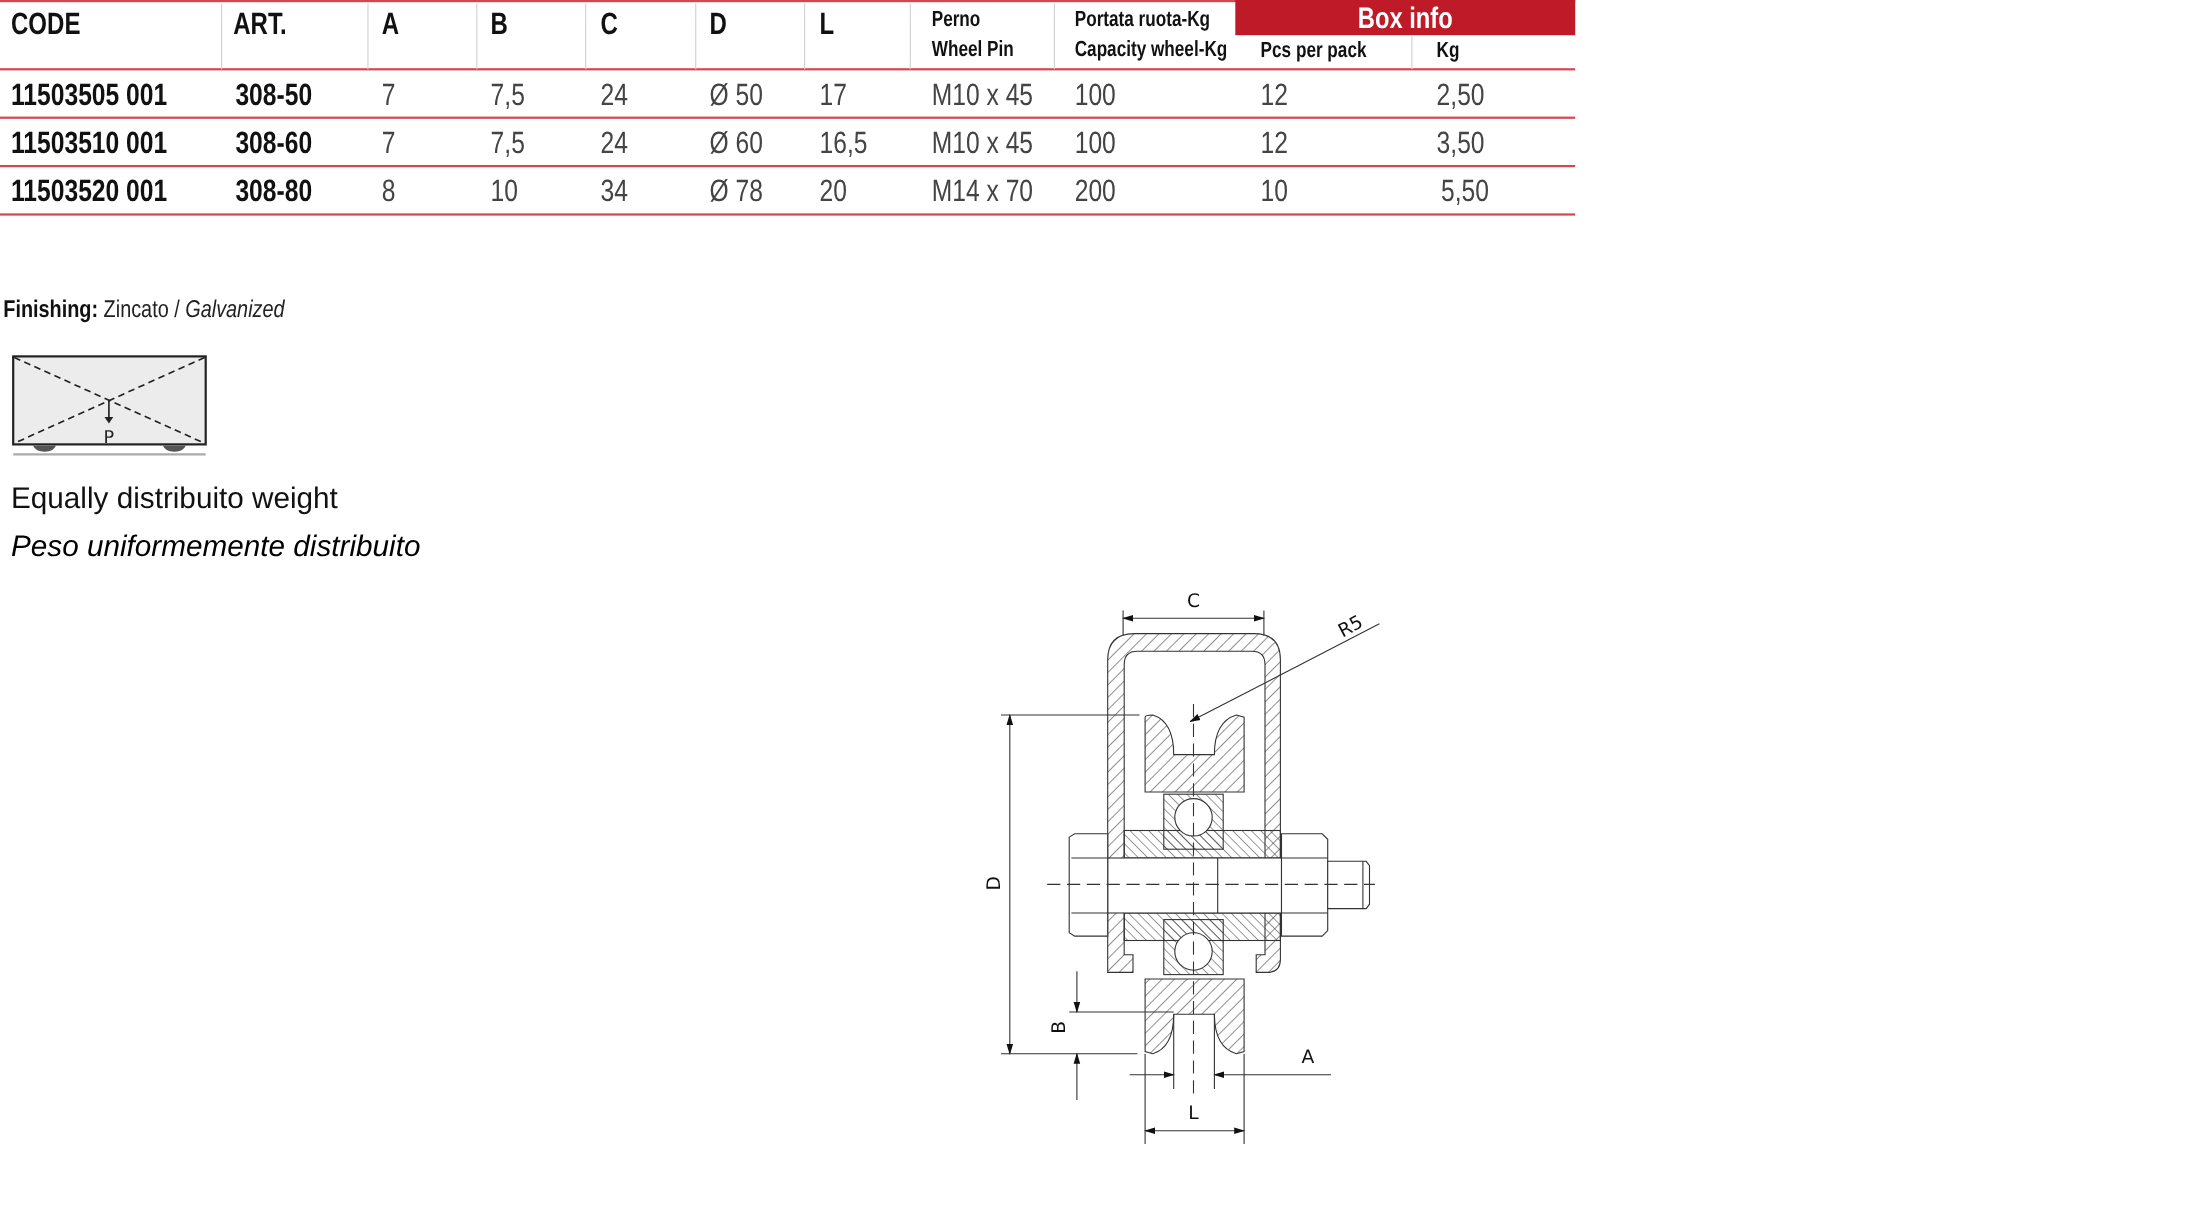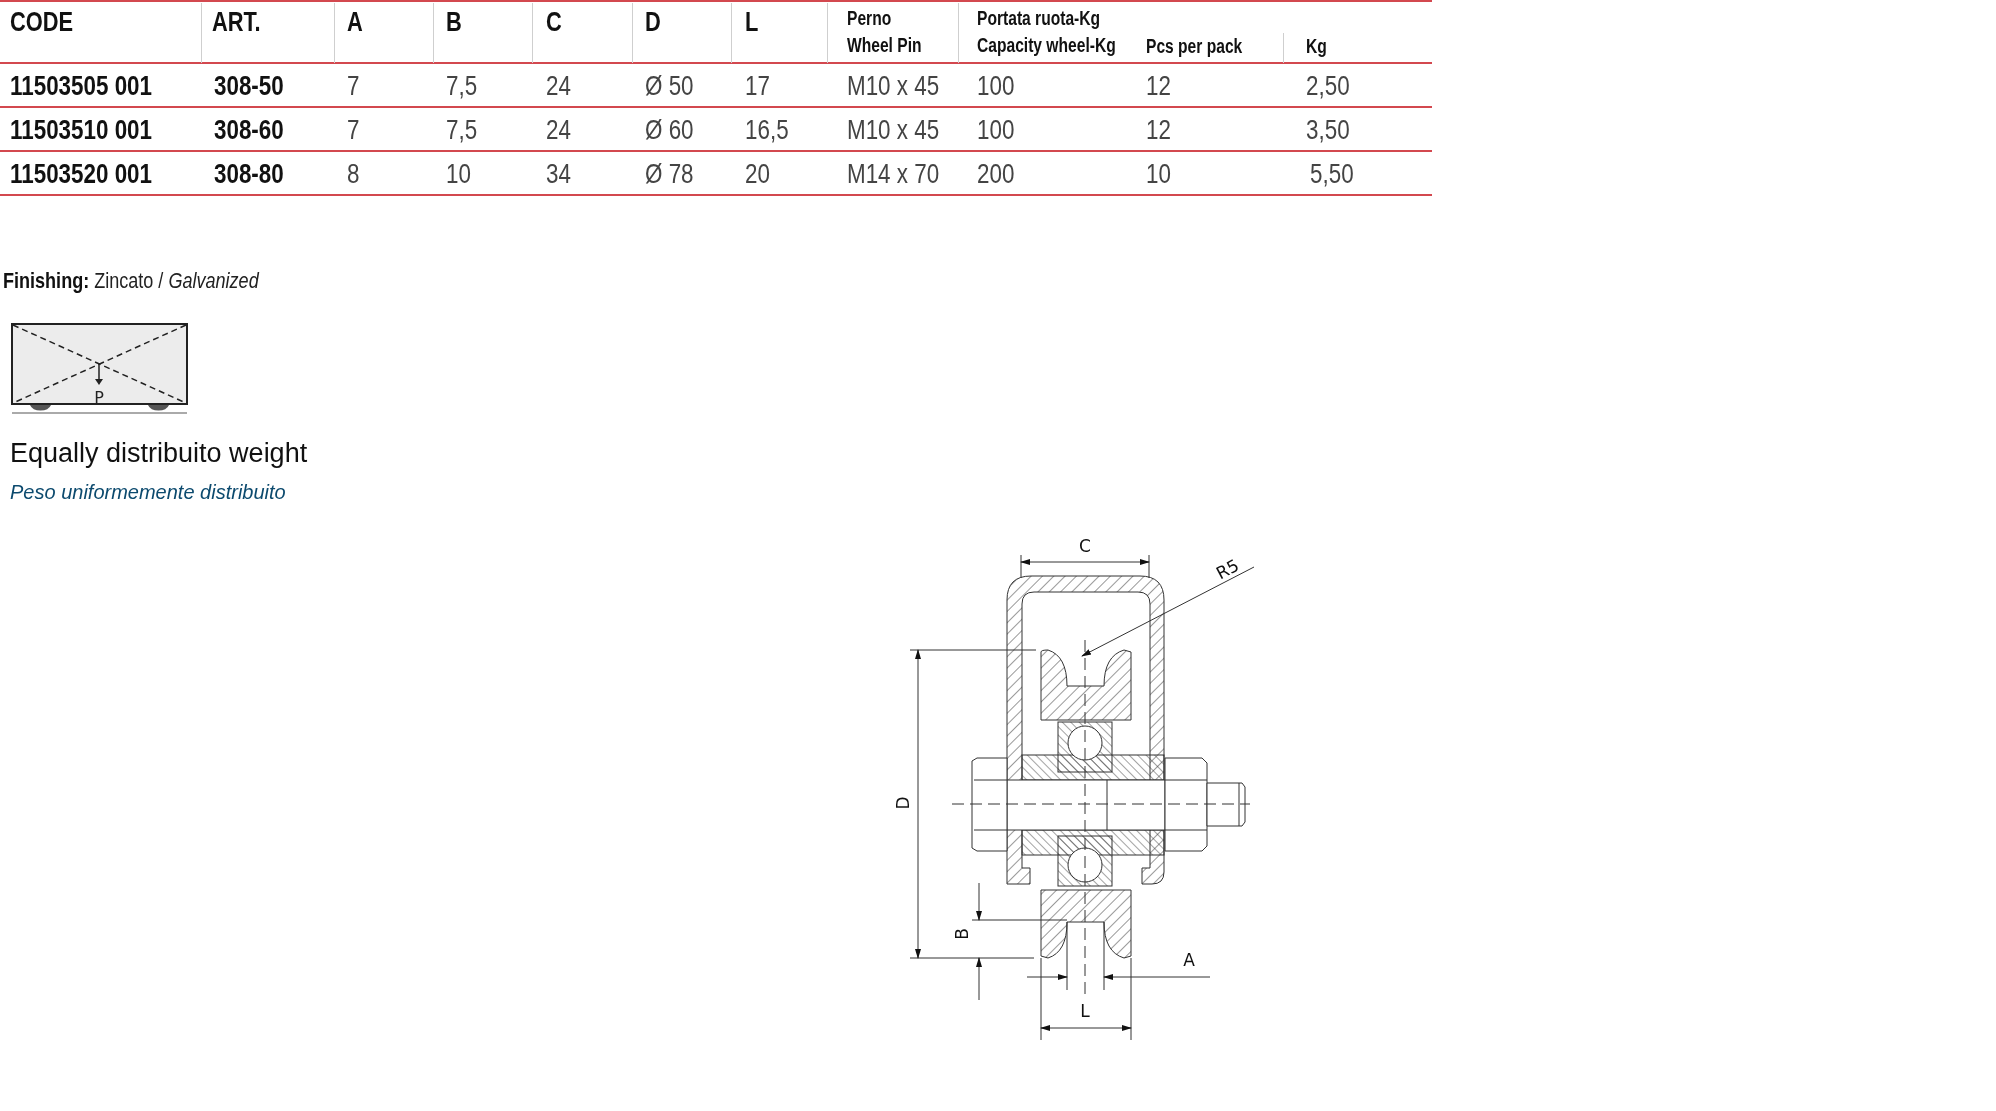--- a/index.html
+++ b/index.html
@@ -12,21 +12,21 @@
   .hsmall { font-size: 20px; line-height: 27px; }
   .box-band { position: absolute; left: 1123px; top: 0; width: 309px; height: 32px; background: #be1a27; }
   .box-title { position: absolute; left: 0; width: 100%; top: 1px; text-align: center; color: #fff; font-weight: bold; font-size: 27px; transform: scaleX(0.8); }
   .cell { position: absolute; font-size: 28px; white-space: nowrap; transform: scaleX(0.8); transform-origin: left top; }
   .cell.b { font-weight: bold; color: #111; }
   .cell.n { font-weight: normal; color: #444; }
   .finish { position: absolute; left: 3px; top: 268px; font-size: 22px; white-space: nowrap; transform: scaleX(0.82); transform-origin: left top; color: #222; }
   .finish .k { font-weight: bold; color: #111; }
   .finish .it { font-style: italic; }
   .wt1 { position: absolute; left: 10px; top: 438px; font-size: 27px; color: #111; white-space: nowrap; }
-  .wt2 { position: absolute; left: 10px; top: 481px; font-size: 20px; font-style: italic; color: #0c4a6e; white-space: nowrap; }
+  .wt2 { position: absolute; left: 10px; top: 481px; font-size: 27px; font-style: italic; color: #000000; white-space: nowrap; }
   svg text { font-family: "DejaVu Sans", sans-serif; }
 </style>
 </head>
 <body>
 
 <div class="tbl">
 
   <div class="hline" style="top:0"></div>
   <div class="hline" style="top:62px"></div>
   <div class="hline" style="top:106px"></div>
@@ -48,20 +48,23 @@
   <div class="hcell hbig" style="left:347px">A</div>
   <div class="hcell hbig" style="left:446px">B</div>
   <div class="hcell hbig" style="left:546px">C</div>
   <div class="hcell hbig" style="left:645px">D</div>
   <div class="hcell hbig" style="left:745px">L</div>
   <div class="hcell hsmall" style="left:847px; top:5px">Perno</div>
   <div class="hcell hsmall" style="left:847px; top:32px">Wheel Pin</div>
   <div class="hcell hsmall" style="left:977px; top:5px">Portata ruota-Kg</div>
   <div class="hcell hsmall" style="left:977px; top:32px">Capacity wheel-Kg</div>
 
+  <div class="box-band">
+    <div class="box-title">Box info</div>
+  </div>
   <div class="hcell hsmall" style="left:1146px; top:33px">Pcs per pack</div>
   <div class="hcell hsmall" style="left:1306px; top:33px">Kg</div>
 
   <div class="cell b" style="left:10px; top:70px">11503505 001</div>
   <div class="cell b" style="left:214px; top:70px">308-50</div>
   <div class="cell n" style="left:347px; top:70px">7</div>
   <div class="cell n" style="left:446px; top:70px">7,5</div>
   <div class="cell n" style="left:546px; top:70px">24</div>
   <div class="cell n" style="left:645px; top:70px">Ø 50</div>
   <div class="cell n" style="left:745px; top:70px">17</div>

